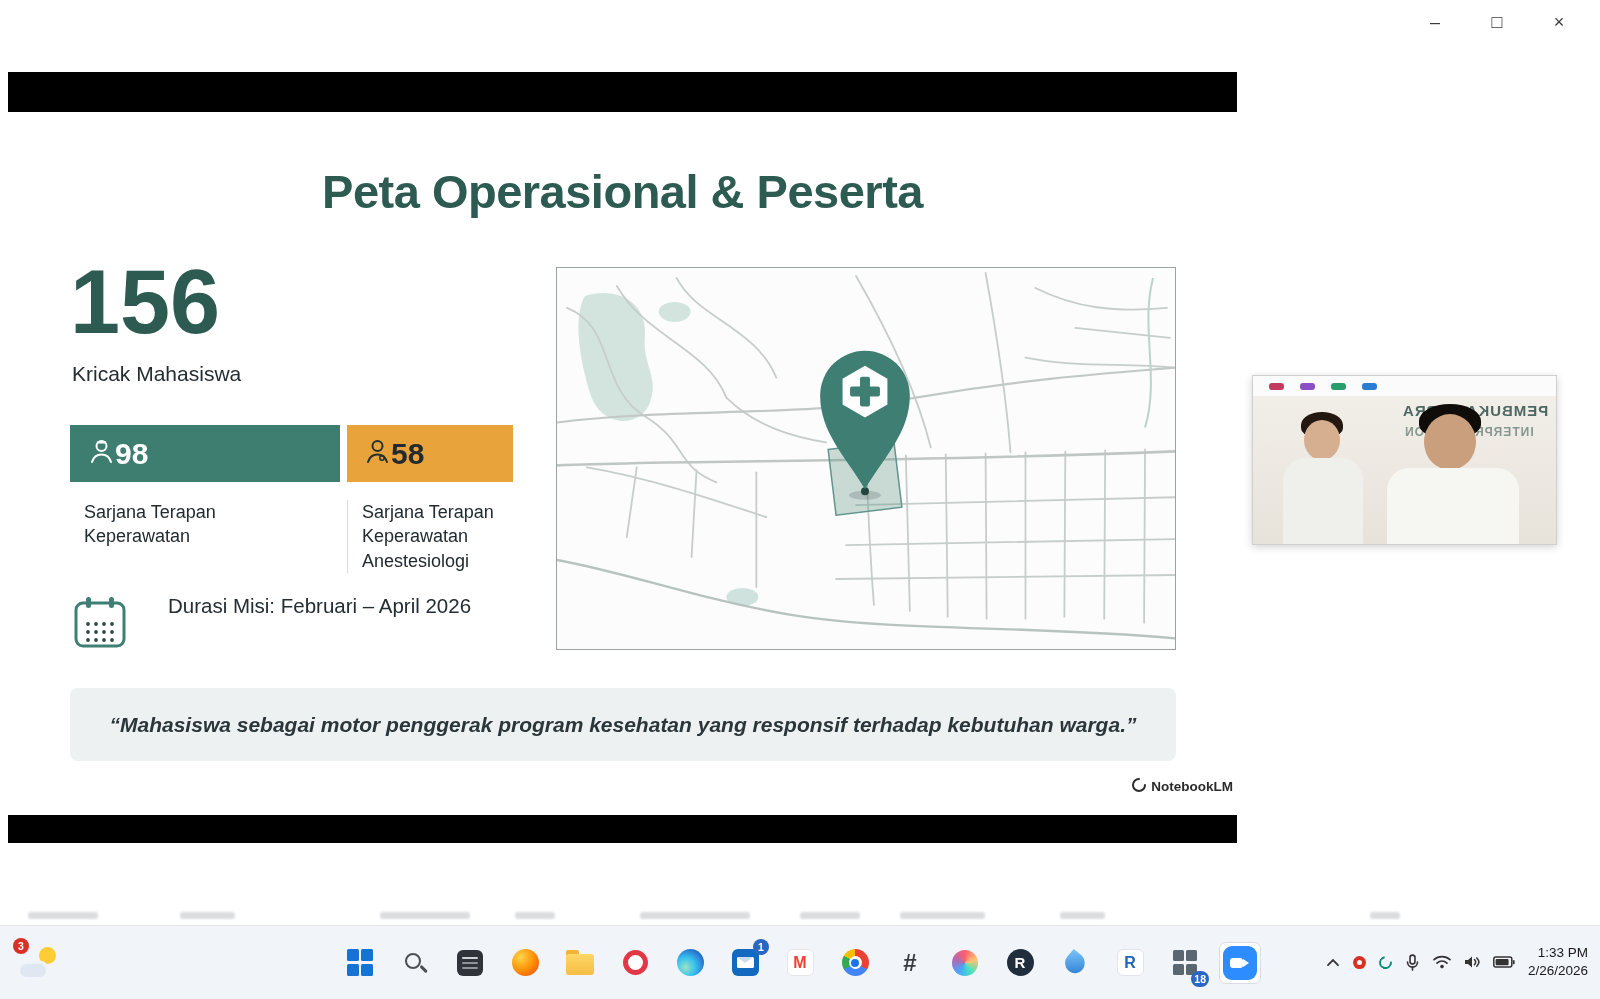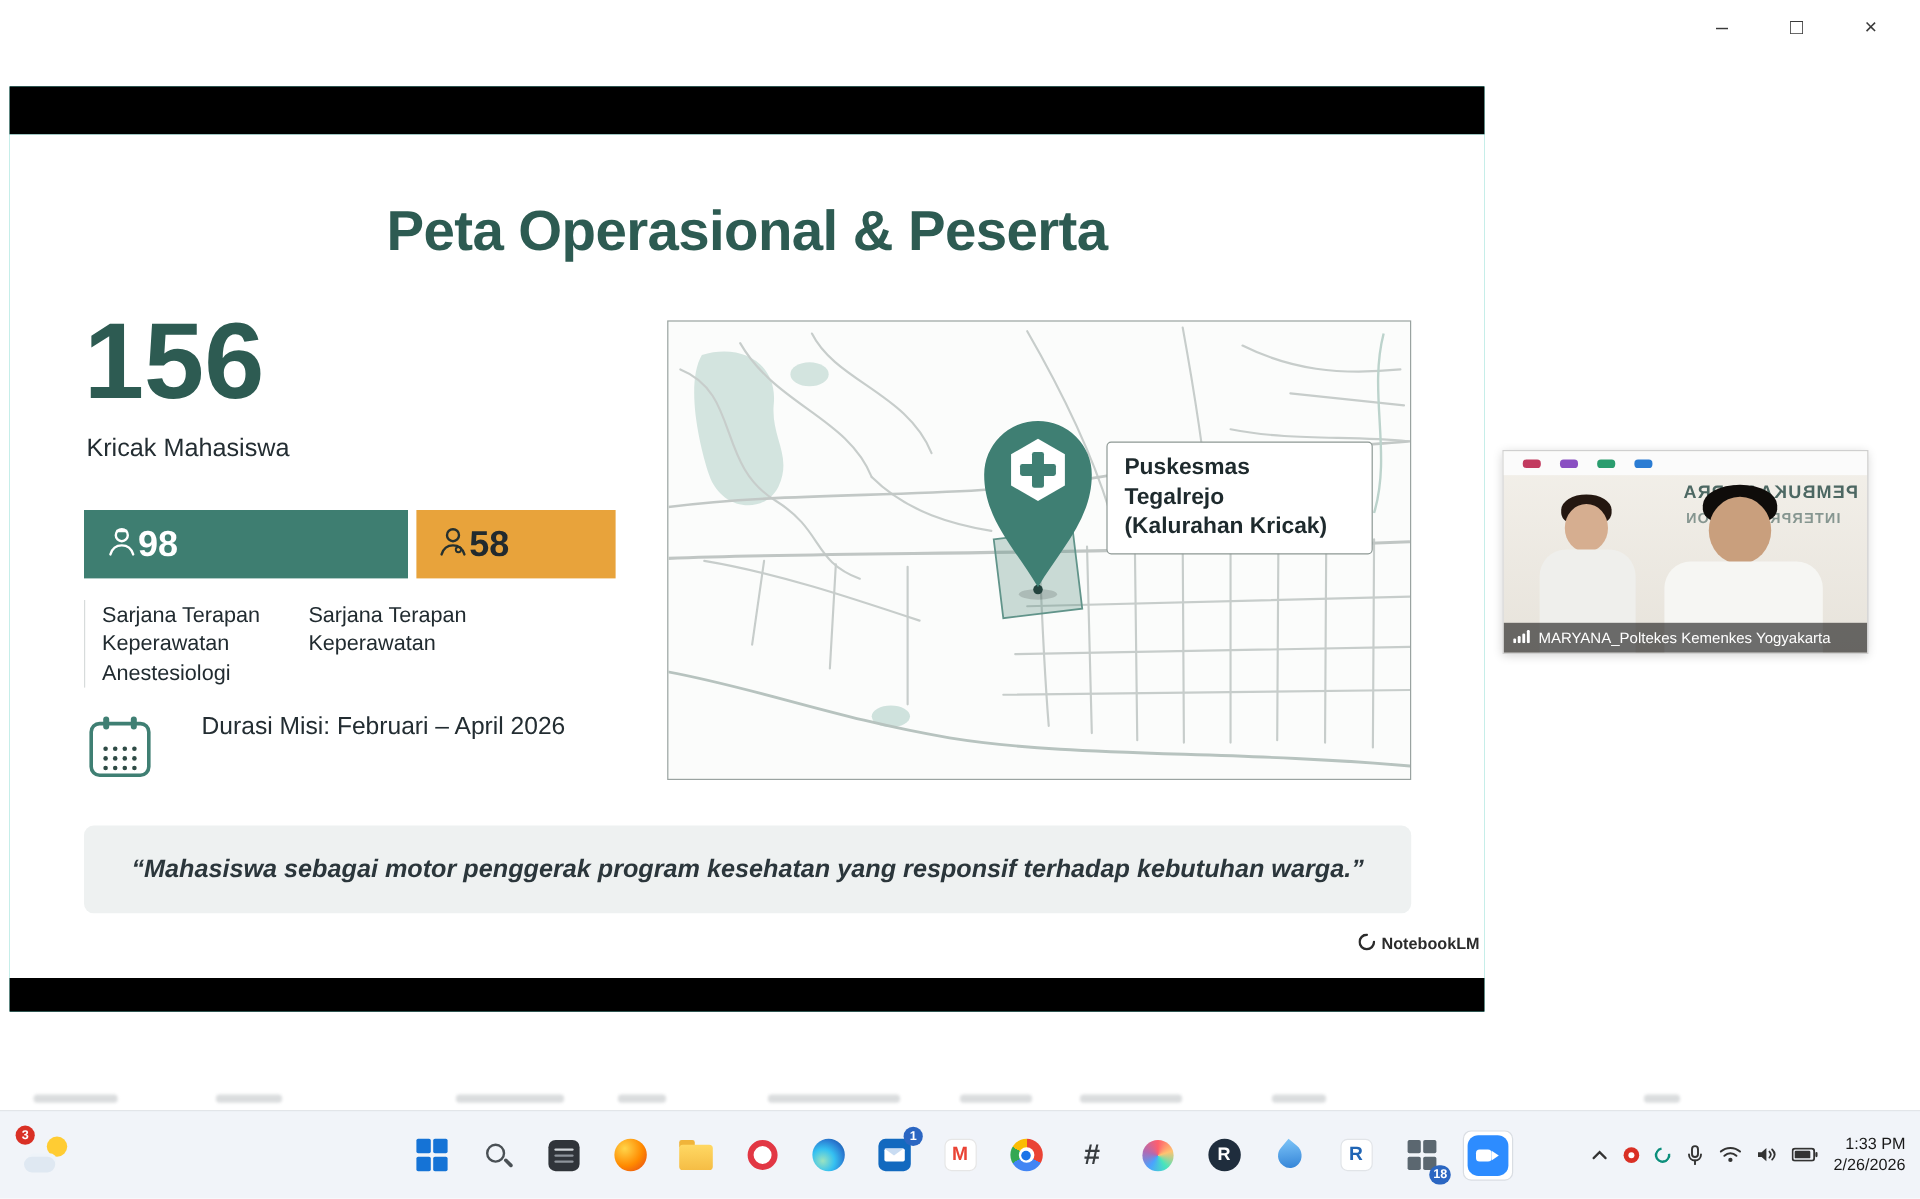--- a/index.html
+++ b/index.html
@@ -198,25 +198,25 @@
               <circle cx="13.5" cy="8" r="5" fill="none" stroke="#26312f" stroke-width="2"></circle>
               <path d="M4 24c1.5-5 5-7.5 9.5-7.5S21.5 19 23 24" fill="none" stroke="#26312f" stroke-width="2" stroke-linecap="round"></path>
               <circle cx="18" cy="20" r="2.2" fill="none" stroke="#26312f" stroke-width="1.6"></circle>
             </svg>
         </span>
         <span class="stat-count">58</span>
       </div>
     </div>
 
     <div class="stat-labels">
+      <div class="stat-label first">
+        <span>Sarjana Terapan Keperawatan</span>
+      </div>
       <div class="stat-label second">
         <span>Sarjana Terapan Keperawatan Anestesiologi</span>
-      </div>
-      <div class="stat-label first">
-        <span>Sarjana Terapan Keperawatan</span>
       </div>
     </div>
 
     <div class="calendar-row">
       <span>
         <svg width="56" height="56" viewBox="0 0 56 56">
           <rect x="4" y="9" width="48" height="43" rx="7" fill="none" stroke="#3F7F73" stroke-width="3"></rect>
           <rect x="14" y="3" width="5" height="11" rx="2.5" fill="#3F7F73"></rect>
           <rect x="37" y="3" width="5" height="11" rx="2.5" fill="#3F7F73"></rect>
           <g fill="#2e4a45">
@@ -276,24 +276,20 @@
         <polygon points="272,182 338,174 346,240 280,248" fill="rgba(95,145,133,0.32)" stroke="#61948a" stroke-width="1.5"></polygon>
         <g>
           <ellipse cx="309" cy="228" rx="16" ry="4.5" fill="rgba(0,0,0,0.14)"></ellipse>
           <circle cx="309" cy="224" r="4" fill="#24443f"></circle>
           <path d="M309 222 C 290 190 264 165 264 128 A 45 45 0 1 1 354 128 C 354 165 328 190 309 222 Z" fill="#3F7F73"></path>
           <polygon points="309,98 331.5,111 331.5,137 309,150 286.5,137 286.5,111" fill="#ffffff"></polygon>
           <rect x="304" y="109" width="10" height="30" rx="2" fill="#3F7F73"></rect>
           <rect x="294" y="119" width="30" height="10" rx="2" fill="#3F7F73"></rect>
         </g>
       </svg>
-      <div class="map-label">
-        <div>Puskesmas Tegalrejo</div>
-        <div>(Kalurahan Kricak)</div>
-      </div>
     </div>
 
     <div class="quote-bar">“Mahasiswa sebagai motor penggerak program kesehatan yang responsif terhadap kebutuhan warga.”</div>
 
     <div class="branding">
       <span>
         <svg width="14" height="14" viewBox="0 0 14 14">
             <path d="M7 1 A6 6 0 1 0 13 7" fill="none" stroke="#2b2b2b" stroke-width="2" stroke-linecap="round"></path>
           </svg>
       </span>
@@ -317,33 +313,20 @@
     <div class="hair" style="left:48px; top:36px; width:42px; height:26px; background:#241710;"></div>
     <div class="head" style="left:51px; top:44px; width:36px; height:40px; background:#d6ae90;"></div>
     <div class="bodyshape" style="left:30px; top:82px; width:80px; height:88px; background:#efefec;"></div>
   </div>
   <div class="person">
     <div class="hair" style="left:166px; top:28px; width:62px; height:34px; background:#0f0c0a;"></div>
     <div class="head" style="left:171px; top:38px; width:52px; height:56px; background:#c99f7d;"></div>
     <div class="bodyshape" style="left:134px; top:92px; width:132px; height:78px; background:#f6f6f3;"></div>
   </div>
 
-  <div class="name-bar">
-    <span>
-      <svg width="14" height="11" viewBox="0 0 14 11">
-          <g fill="#fff">
-            <rect x="0" y="7" width="2.4" height="4" rx="1"></rect>
-            <rect x="3.8" y="5" width="2.4" height="6" rx="1"></rect>
-            <rect x="7.6" y="3" width="2.4" height="8" rx="1"></rect>
-            <rect x="11.4" y="0" width="2.4" height="11" rx="1"></rect>
-          </g>
-        </svg>
-    </span>
-    <span>MARYANA_Poltekes Kemenkes Yogyakarta</span>
-  </div>
 </div>
 
 <div class="obscured">
   <span class="sm" style="left:28px;  width:70px;"></span>
   <span class="sm" style="left:180px; width:55px;"></span>
   <span class="sm" style="left:380px; width:90px;"></span>
   <span class="sm" style="left:515px; width:40px;"></span>
   <span class="sm" style="left:640px; width:110px;"></span>
   <span class="sm" style="left:800px; width:60px;"></span>
   <span class="sm" style="left:900px; width:85px;"></span>

